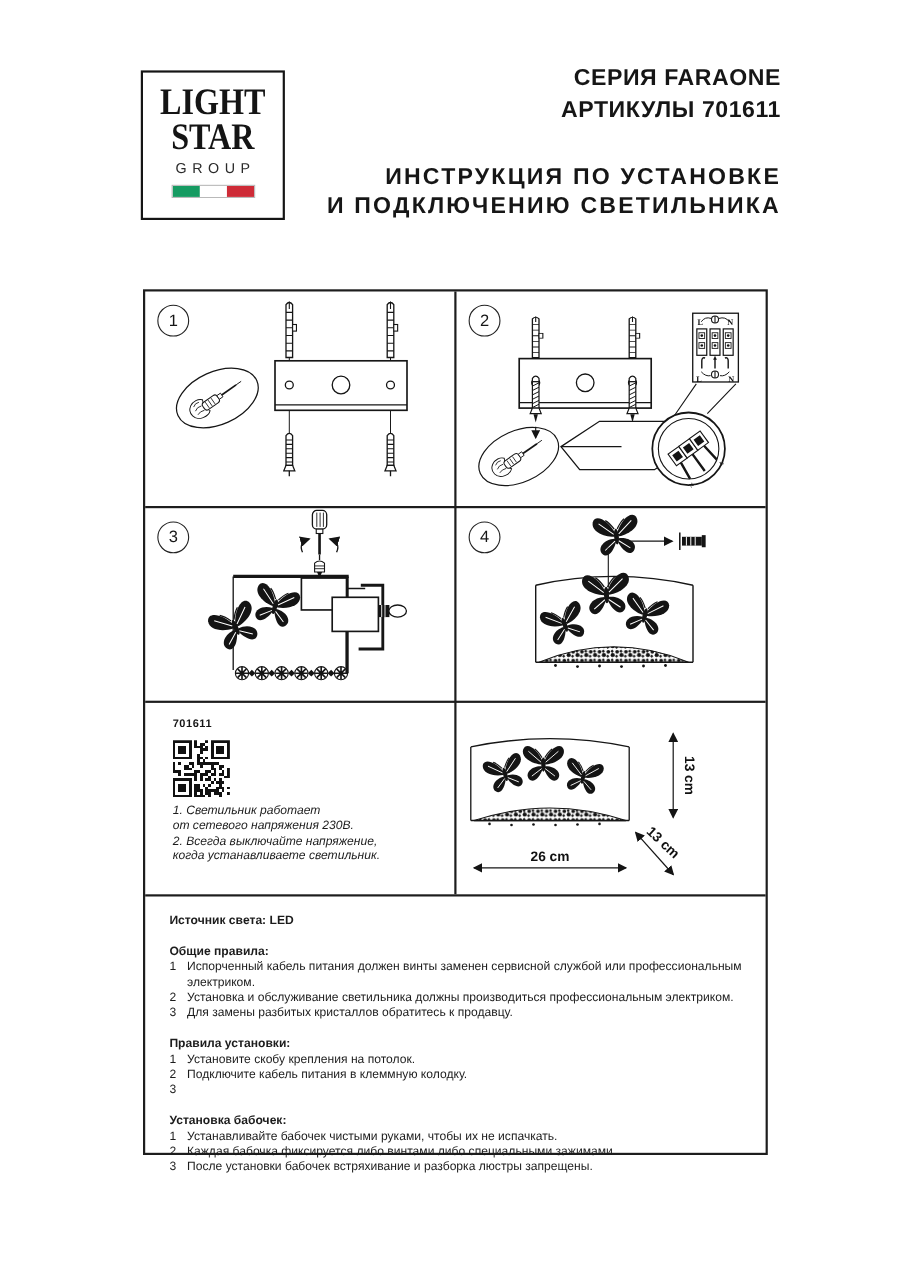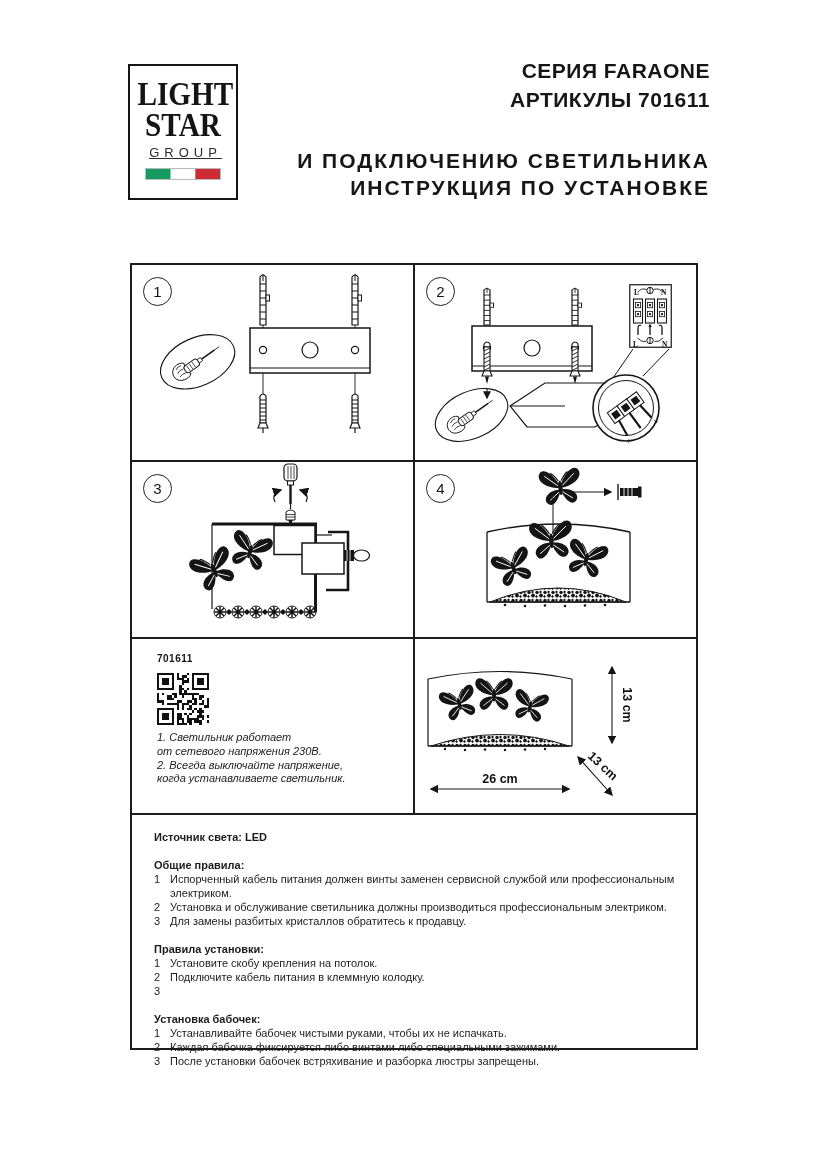--- a/index.html
+++ b/index.html
@@ -1,24 +1,24 @@
 <!DOCTYPE html>
 <html><head>
 <meta charset="utf-8">
 <style>
   html,body{margin:0;padding:0;background:#fff;}
   .sheet{position:relative;width:826px;height:1169px;background:#fff;
          font-family:"Liberation Sans",sans-serif;color:#1a1a1a;overflow:hidden;}
 
   
-  .logo{position:absolute;left:128px;top:64px;width:110px;height:136px;
+  .logo{position:absolute;left:128px;top:64px;width:131px;height:136px;
         border:2px solid #151515;box-sizing:border-box;text-align:center;padding-top:12px;}
   .logo-word{font-family:"Liberation Serif",serif;font-weight:bold;font-size:34px;
              line-height:.92;transform:scaleX(.86);color:#141414;}
-  .logo-group{font-size:13px;letter-spacing:5px;padding-left:5px;margin-top:4px;color:#2a2a2a;text-decoration:underline;}
+  .logo-group{font-size:13px;letter-spacing:5px;padding-left:5px;margin-top:4px;color:#2a2a2a;}
   .logo-flag{display:block;width:74px;height:10px;margin:8px auto 0;border:1px solid #b9b9b9;}
 
   
   .header{position:absolute;right:116px;top:56px;text-align:right;}
   .h-series,.h-articles{font-size:21px;font-weight:bold;letter-spacing:.5px;line-height:29px;color:#161616;}
   .h-title{margin-top:33px;font-size:21px;font-weight:bold;letter-spacing:2px;line-height:27px;color:#161616;}
 
   
   .grid{position:absolute;left:130px;top:263px;width:568px;height:787px;
         border:2px solid #1d1d1d;box-sizing:border-box;}
@@ -124,22 +124,22 @@
       <rect x="0" y="0" width="24.7" height="10" fill="#169b62"></rect>
       <rect x="24.7" y="0" width="24.6" height="10" fill="#ffffff"></rect>
       <rect x="49.3" y="0" width="24.7" height="10" fill="#ce2b37"></rect>
     </svg>
   </div>
 
   <div class="header">
     <div class="h-series">СЕРИЯ FARAONE</div>
     <div class="h-articles">АРТИКУЛЫ 701611</div>
     <div class="h-title">
+      <div>ИНСТРУКЦИЯ ПО УСТАНОВКЕ</div>
       <div>И ПОДКЛЮЧЕНИЮ СВЕТИЛЬНИКА</div>
-      <div>ИНСТРУКЦИЯ ПО УСТАНОВКЕ</div>
     </div>
   </div>
 
   <div class="grid">
     <div class="hline" style="top:195px"></div>
     <div class="hline" style="top:372px"></div>
     <div class="hline" style="top:548px"></div>
     <div class="vline"></div>
 
     <div class="cell" style="left:0;top:0;width:281px;height:195px">

